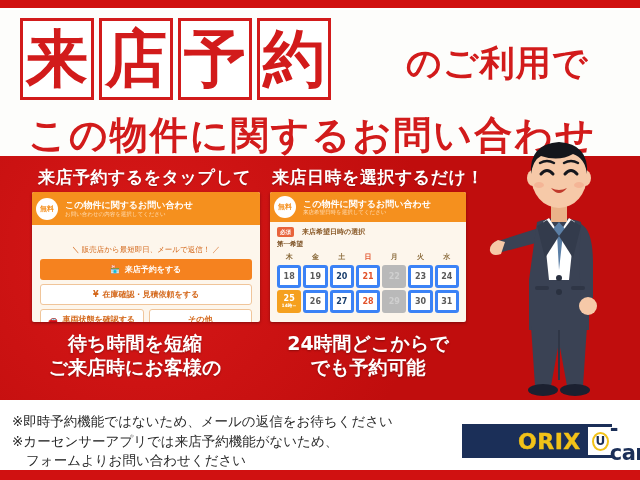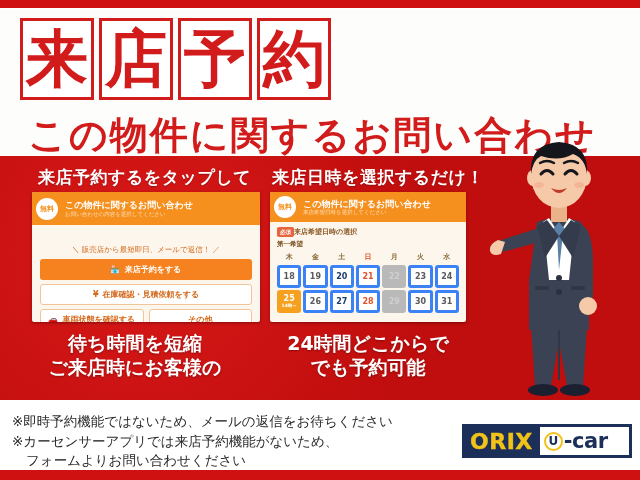--- a/index.html
+++ b/index.html
@@ -141,21 +141,21 @@
     margin-bottom:4px;
   }
   .btn-primary { background:#f5821f; color:#ffffff; }
   .btn-ghost   { background:#ffffff; border:1px solid #f0c59a; color:#d4681b; }
   .btn-row { display:flex; gap:5px; }
   .btn-row .btn { flex:1; margin-bottom:0; }
   .btn-ico { font-size:8px; line-height:1; }
 
   
   .cal-body { padding:5px 7px 4px; }
-  .cal-label-row { display:flex; align-items:center; gap:0; }
+  .cal-label-row { display:flex; align-items:center; gap:8px; }
   .cal-tag {
     background:#e8643c; color:#fff;
     font-size:5.5px; font-weight:bold;
     padding:1.5px 3px; border-radius:2px;
     font-family:"DejaVu Sans", sans-serif;
   }
   .cal-label {
     color:#8a5a28; font-size:7px; font-weight:bold;
     font-family:"DejaVu Sans", sans-serif; white-space:nowrap;
   }
@@ -214,24 +214,24 @@
     color:#2a2a2a;
     font-size:13.5px;
     line-height:1.45;
     font-family:"DejaVu Sans", sans-serif;
     white-space:nowrap;
   }
   .disclaimer .indent { padding-left:14px; }
 
   .logo {
     position:absolute; left:462px; top:424px;
-    width:170px; height:34px;
+    width:150px; height:34px;
     background:#1b2f58;
     border:1px solid #1b2f58;
-    display:flex; align-items:center;
+    display:flex; align-items:center;padding-left:48px;
   }
   .logo-orix {
     color:#f2c218;
     font-size:22px; font-weight:bold;
     letter-spacing:0.5px;
     font-family:"DejaVu Sans", sans-serif;
     padding:0 7px;
     -webkit-text-stroke:0.4px #f2c218;
   }
   .logo-ucar {
@@ -261,20 +261,21 @@
 
 <div class="rule-top"></div>
 
 <div class="headline">
   <div class="kanji-row">
     <div class="kanji-box">来</div>
     <div class="kanji-box">店</div>
     <div class="kanji-box">予</div>
     <div class="kanji-box">約</div>
   </div>
+  <div class="headline-tail">のご利用で</div>
   <div class="headline-line2">この物件に関するお問い合わせ</div>
 </div>
 
 <div class="panel">
 
   <div class="col-title right">来店日時を選択するだけ！</div>
   <div class="col-title left">来店予約するをタップして</div>
 
   <div class="mock mock-left">
     <div class="mock-head">

